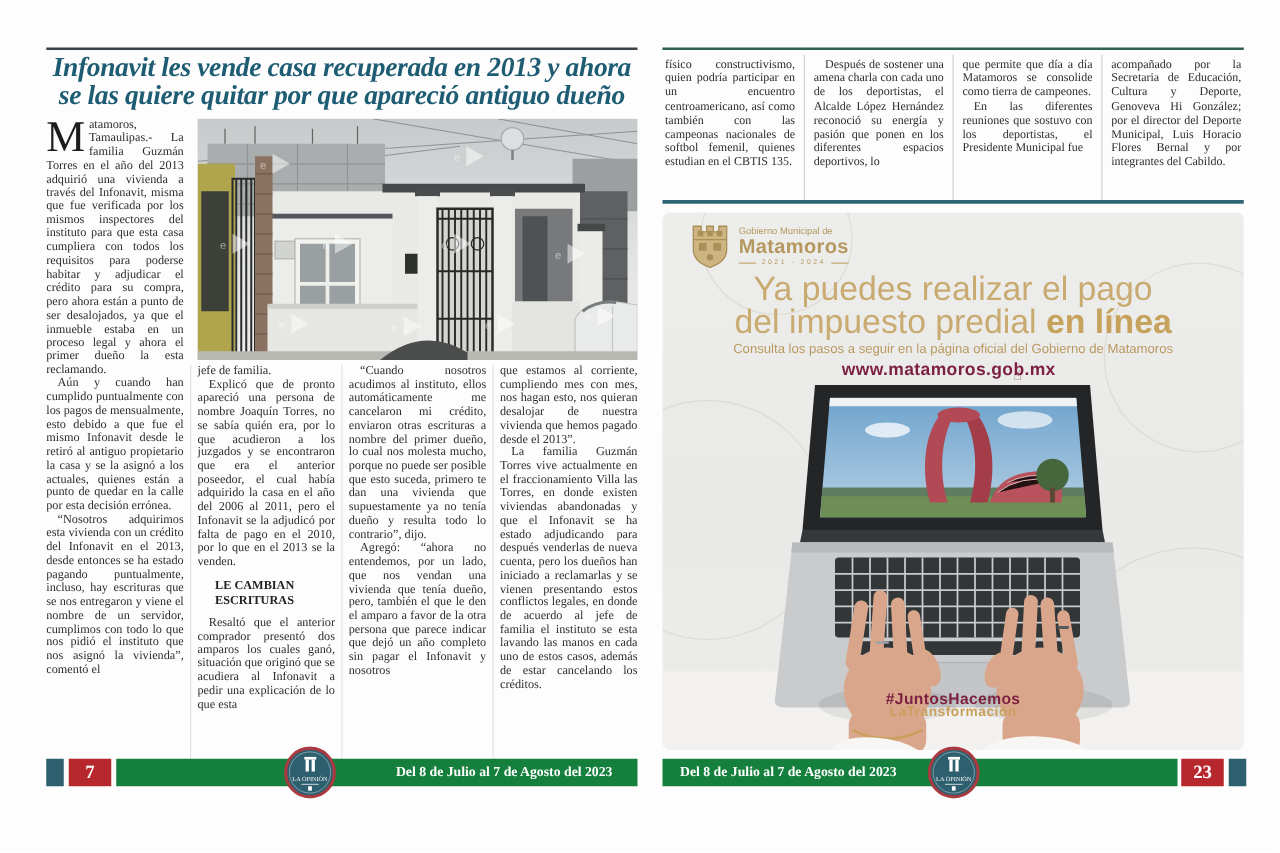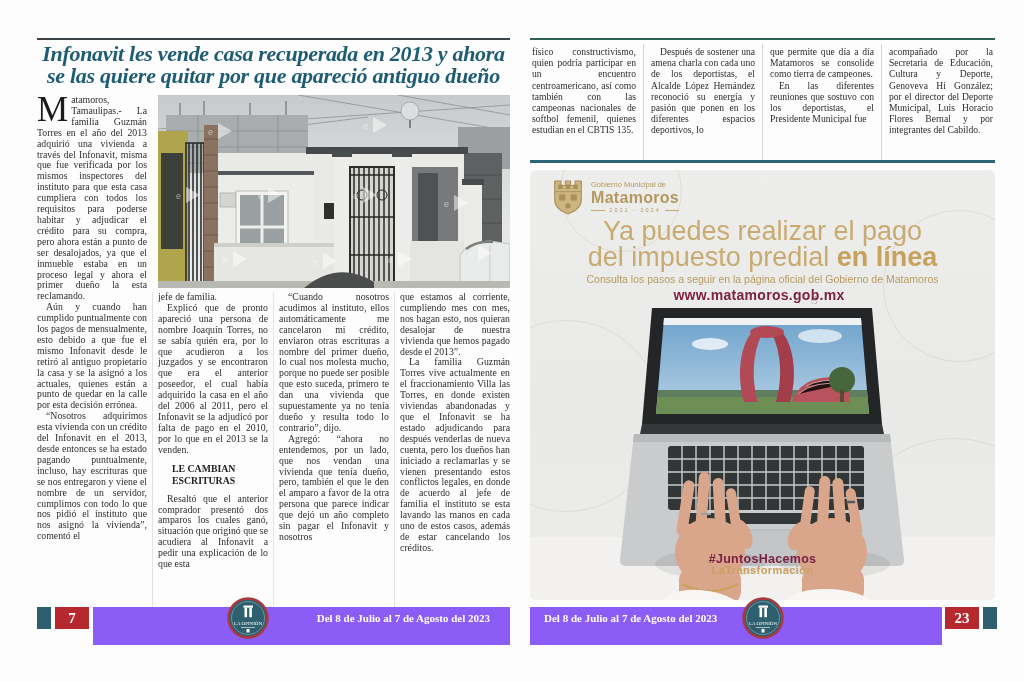--- a/index.html
+++ b/index.html
@@ -27,21 +27,21 @@
   .subhead{margin:7px 14px 7px 14px;text-align:left;font-size:9.8px;line-height:12px;font-weight:bold;color:#222;}
   .vdiv{position:absolute;width:1px;background:rgba(60,80,85,.14);}
   .page-left .vdiv{top:254px;height:315px;}
   .photo{position:absolute;left:121px;top:57px;width:352px;height:193px;margin:0;overflow:hidden;background:#dadcdc;}
 
   
   .page-footer{position:absolute;top:569px;left:0;right:0;height:22px;}
   .f-sq{position:absolute;top:0;width:14px;height:22px;background:#2d5f6e;}
   .pagenum-box{position:absolute;top:0;width:34px;height:22px;background:#b7282e;color:#fff;
                font-weight:bold;font-size:15px;text-align:center;line-height:22px;}
-  .f-bar{position:absolute;top:0;height:38px;background:#8b5cf6;color:#fff;font-size:11px;
+  .f-bar{position:absolute;top:0;height:22px;background:#15803d;color:#fff;font-size:11px;
          font-weight:bold;line-height:22px;white-space:nowrap;}
   .page-left .f-sq{left:0;}
   .page-left .pagenum-box{left:18px;}
   .page-left .f-bar{left:56px;right:0;text-align:right;padding-right:20px;box-sizing:border-box;}
   .page-right .f-bar{left:0;width:412px;text-align:left;padding-left:14px;box-sizing:border-box;}
   .page-right .pagenum-box{left:415px;}
   .page-right .f-sq{left:453px;}
   .f-logo{position:absolute;top:-10px;width:42px;height:42px;}
   .page-left .f-logo{left:190px;}
   .page-right .f-logo{left:212px;}

